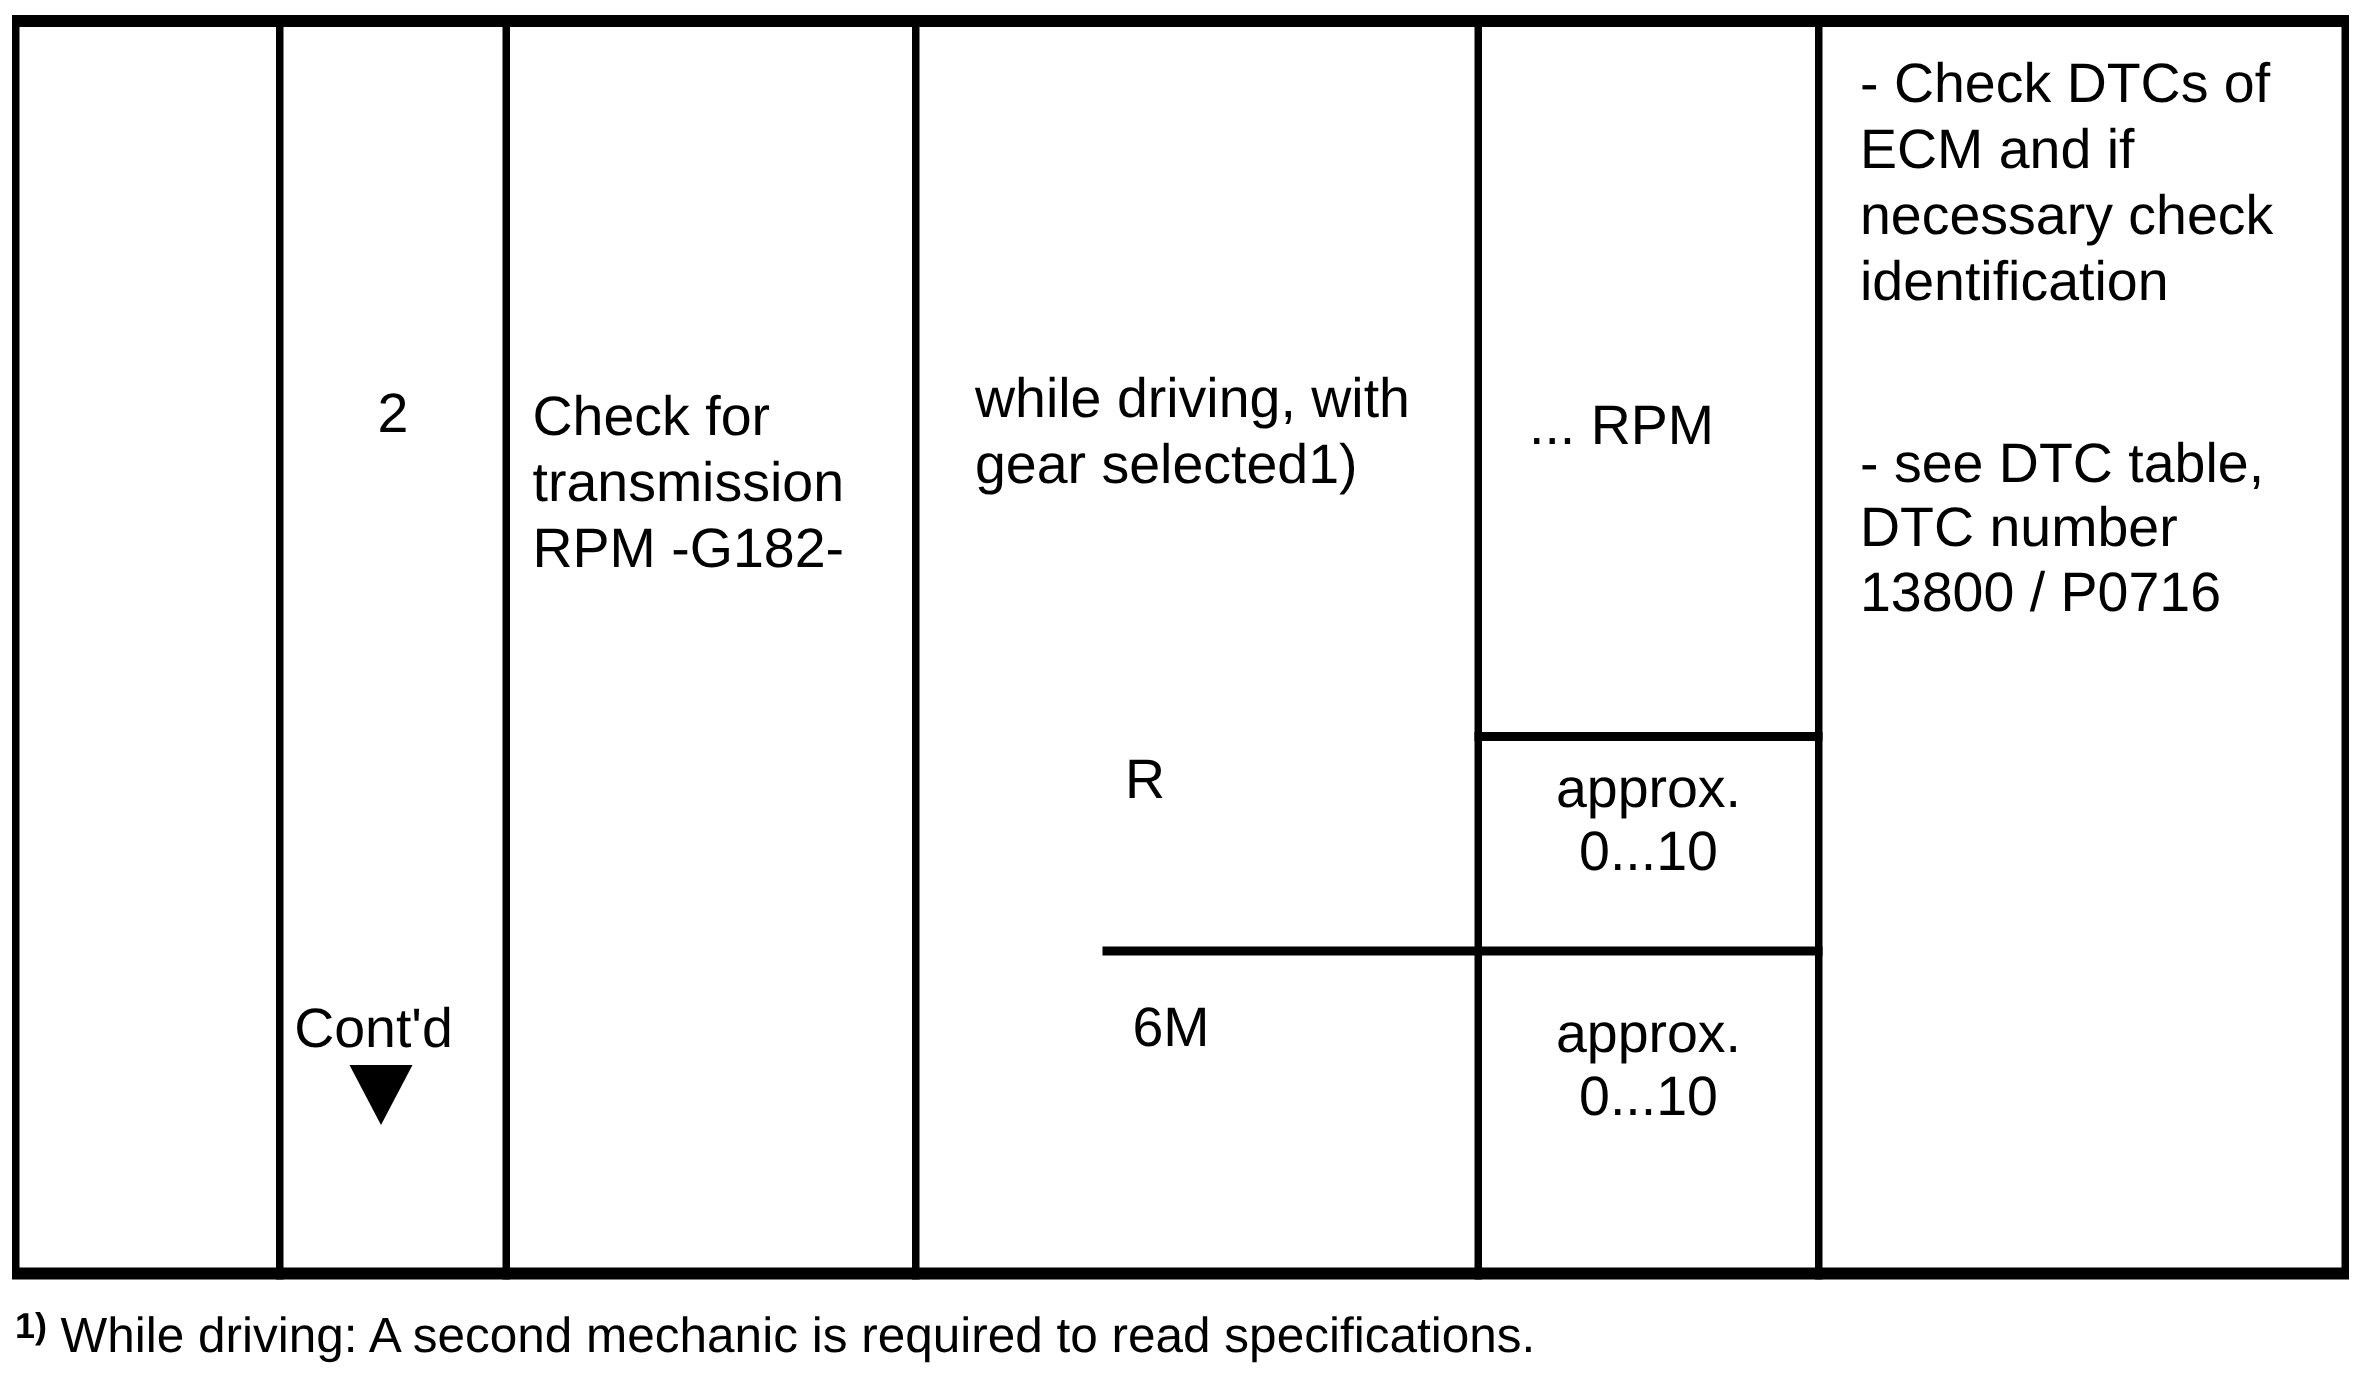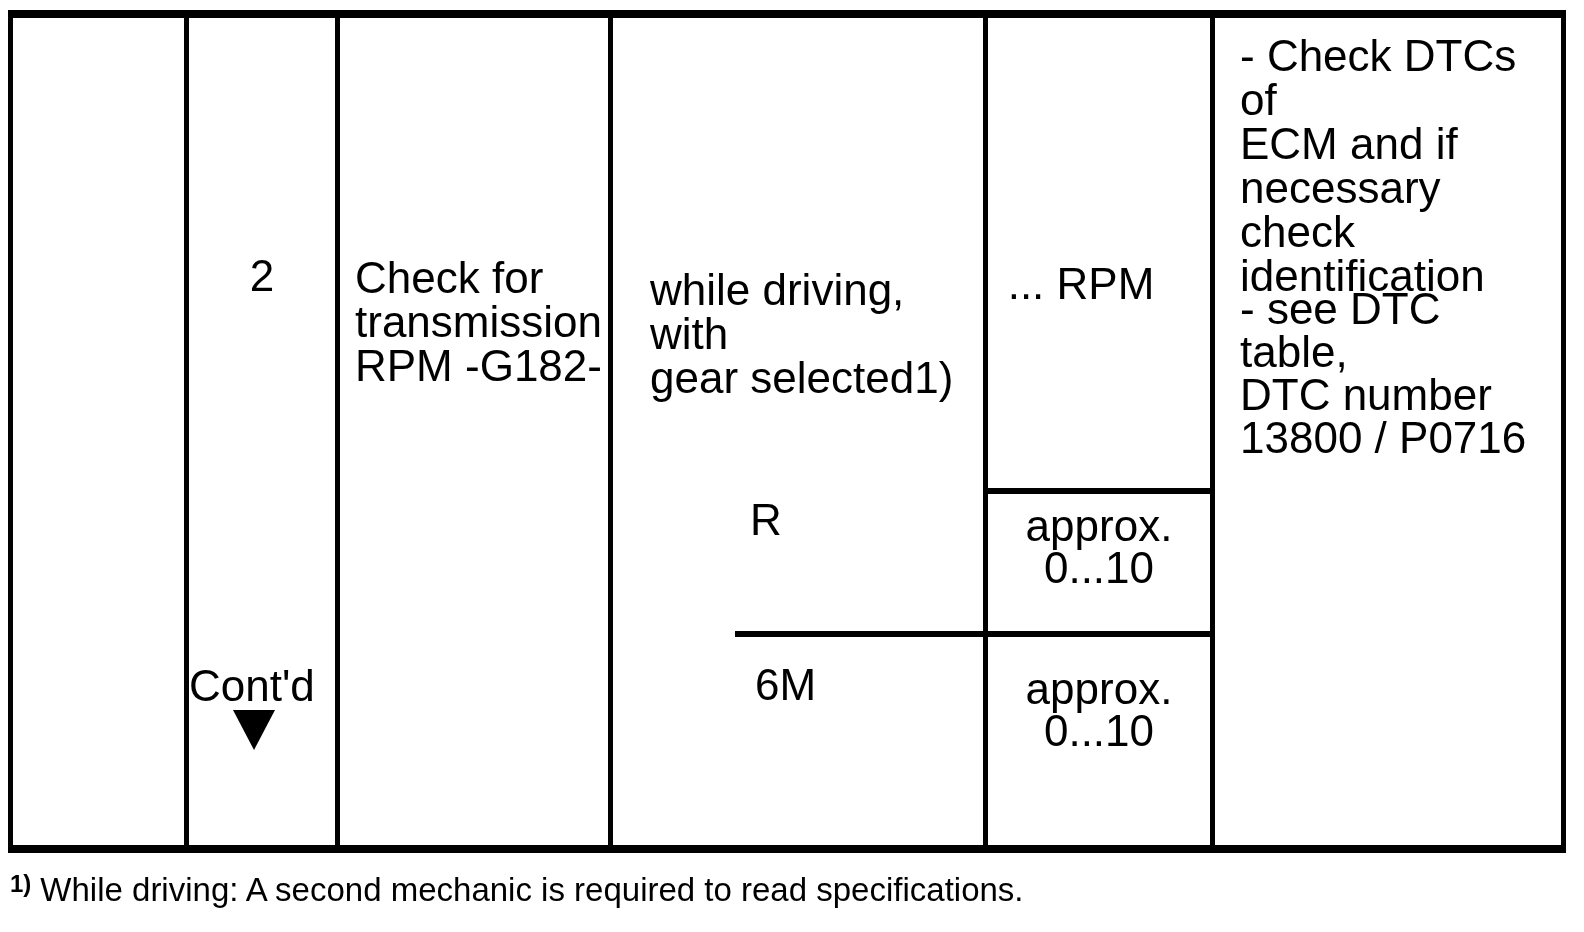--- a/index.html
+++ b/index.html
@@ -11,21 +11,21 @@
     width: 1584px;
     height: 932px;
     position: relative;
     overflow: hidden;
     font-family: "Liberation Sans", "DejaVu Sans", sans-serif;
     color: #000000;
     -webkit-font-smoothing: none;
   }
   .abs { position: absolute; }
   .txt {
-    font-size: 44px;
+    font-size: 37px;
     line-height: 44px;
     color: #000;
     white-space: pre-line;
   }
   .center { text-align: center; }
   
   .frame {
     left: 8px; top: 10px;
     width: 1558px; height: 843px;
     box-sizing: border-box;
@@ -77,21 +77,21 @@
 <div class="abs hline" style="left:735px; top:631px; width:480px"></div>
 
 <div class="abs txt center" style="left:189px; top:254px; width:146px">2</div>
 <div class="abs txt center" style="left:189px; top:664px; width:120px">Cont'd</div>
 <div class="abs tri-down" style="left:233px; top:710px"></div>
 
 <div class="abs txt" style="left:355px; top:256px; width:250px">Check for
 transmission
 RPM -G182-</div>
 
-<div class="abs txt" style="left:650px; top:268px; width:330px">while driving, with
+<div class="abs txt" style="left:650px; top:244px; width:330px">while driving, with
 gear selected1)</div>
 <div class="abs txt" style="left:750px; top:498px">R</div>
 <div class="abs txt" style="left:755px; top:663px">6M</div>
 
 <div class="abs txt center" style="left:988px; top:262px; width:186px">... RPM</div>
 <div class="abs txt center" style="left:988px; top:505px; width:222px; line-height:42px">approx.
 0...10</div>
 <div class="abs txt center" style="left:988px; top:668px; width:222px; line-height:42px">approx.
 0...10</div>
 

